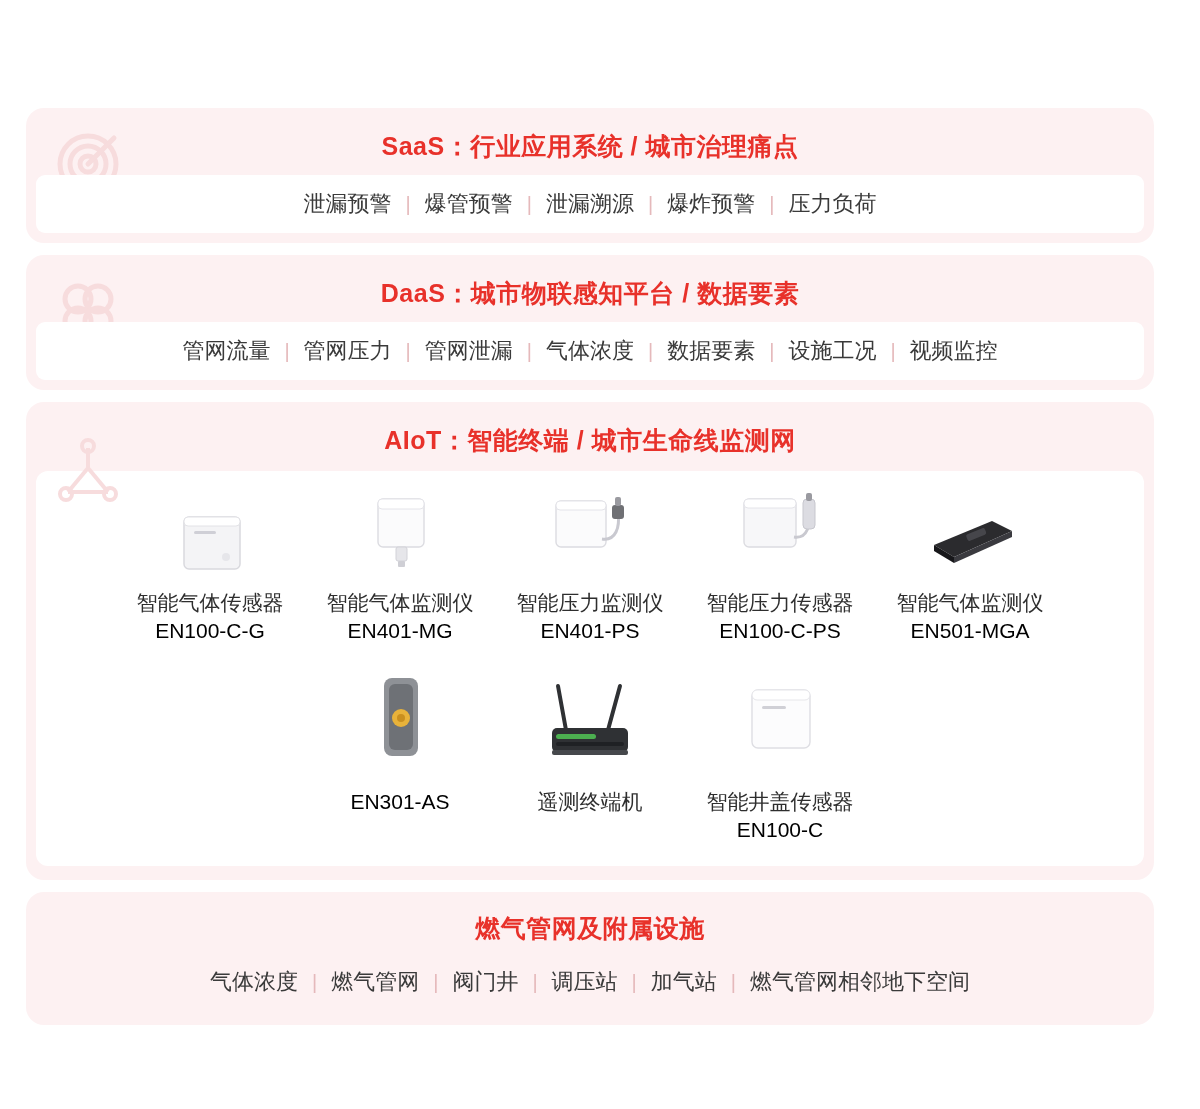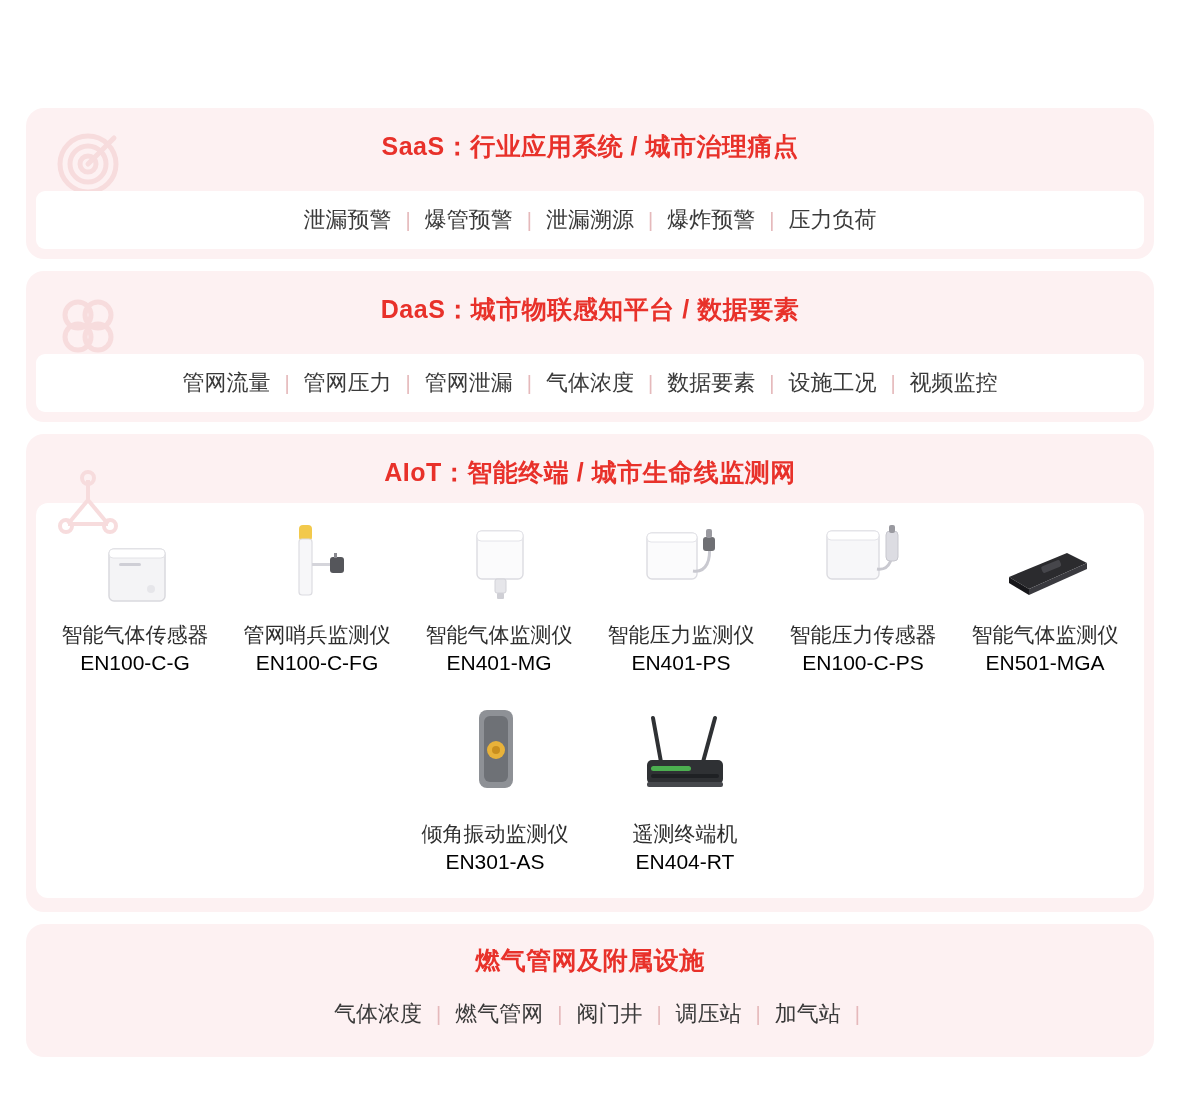--- a/index.html
+++ b/index.html
@@ -44,21 +44,21 @@
     color: #e8312a;
   }
   .layer-body {
     position: relative;
     z-index: 2;
   }
 
   
   .tag-row {
     background: #ffffff;
-    margin: 22px 10px 10px 10px;
+    margin: 6px 10px 10px 10px;
     border-radius: 9px;
     display: flex;
     justify-content: center;
     align-items: center;
     flex-wrap: nowrap;
     padding: 14px 10px;
   }
   .tag {
     font-size: 22px;
     color: #3a3a3a;
@@ -239,33 +239,20 @@
               <rect x="20" y="16" width="56" height="52" rx="5" fill="#f4f4f6" stroke="#d9d9de" stroke-width="1.5"></rect>
               <rect x="20" y="16" width="56" height="9" rx="4" fill="#ffffff" stroke="#e2e2e6" stroke-width="1"></rect>
               <rect x="30" y="30" width="22" height="3" rx="1.5" fill="#cfcfd6"></rect>
               <circle cx="62" cy="56" r="4" fill="#e6e6ea"></circle>
             </svg>
           </div>
           <div class="device-name">智能气体传感器</div>
           <div class="device-model">EN100-C-G</div>
         </div>
 
-        <div class="device">
-          <div class="device-img">
-            <svg width="92" height="92" viewBox="0 0 92 92">
-              <rect x="28" y="6" width="13" height="16" rx="4" fill="#f2c94c"></rect>
-              <rect x="28" y="20" width="13" height="56" rx="3" fill="#f7f7f9" stroke="#dcdce1" stroke-width="1.2"></rect>
-              <rect x="41" y="44" width="20" height="3" fill="#d5d5db"></rect>
-              <rect x="59" y="38" width="14" height="16" rx="3" fill="#55565b"></rect>
-              <rect x="63" y="34" width="3" height="5" fill="#8a8a90"></rect>
-            </svg>
-          </div>
-          <div class="device-name">管网哨兵监测仪</div>
-          <div class="device-model">EN100-C-FG</div>
-        </div>
 
         <div class="device">
           <div class="device-img">
             <svg width="92" height="92" viewBox="0 0 92 92">
               <rect x="24" y="12" width="46" height="48" rx="5" fill="#fbfbfc" stroke="#dcdce1" stroke-width="1.4"></rect>
               <rect x="24" y="12" width="46" height="10" rx="4" fill="#ffffff" stroke="#e4e4e9" stroke-width="1"></rect>
               <rect x="42" y="60" width="11" height="14" rx="2" fill="#e6e6ea" stroke="#d2d2d8" stroke-width="1"></rect>
               <rect x="44" y="74" width="7" height="6" rx="1" fill="#cfcfd5"></rect>
             </svg>
           </div>
@@ -318,53 +305,63 @@
       <div class="device-grid row2">
         <div class="device">
           <div class="device-img" style="height:106px">
             <svg width="92" height="106" viewBox="0 0 92 106">
               <rect x="30" y="6" width="34" height="78" rx="8" fill="#8e9196"></rect>
               <rect x="35" y="12" width="24" height="66" rx="6" fill="#6e7176"></rect>
               <circle cx="47" cy="46" r="9" fill="#e8b23a"></circle>
               <circle cx="47" cy="46" r="4" fill="#c98f1f"></circle>
             </svg>
           </div>
-          <div class="device-name">倾角振动监测仪</div>
           <div class="device-model">EN301-AS</div>
         </div>
 
         <div class="device">
           <div class="device-img" style="height:106px">
             <svg width="120" height="106" viewBox="0 0 120 106">
               <path d="M36 58 L28 14" stroke="#2f3134" stroke-width="4" fill="none" stroke-linecap="round"></path>
               <path d="M78 58 L90 14" stroke="#2f3134" stroke-width="4" fill="none" stroke-linecap="round"></path>
               <rect x="22" y="56" width="76" height="24" rx="5" fill="#2f3134"></rect>
               <rect x="26" y="62" width="40" height="5" rx="2.5" fill="#4caf50"></rect>
               <rect x="26" y="70" width="68" height="4" rx="2" fill="#1f2124"></rect>
               <rect x="22" y="78" width="76" height="5" rx="2" fill="#46484c"></rect>
             </svg>
           </div>
           <div class="device-name">遥测终端机</div>
-          <div class="device-model">EN404-RT</div>
-        </div>
-
+        </div>
+
+        <div class="device">
+          <div class="device-img" style="height:106px">
+            <svg width="92" height="106" viewBox="0 0 92 106">
+              <rect x="18" y="18" width="58" height="58" rx="6" fill="#fcfcfd" stroke="#dedee3" stroke-width="1.4"></rect>
+              <rect x="18" y="18" width="58" height="10" rx="5" fill="#ffffff" stroke="#e6e6ea" stroke-width="1"></rect>
+              <rect x="28" y="34" width="24" height="3" rx="1.5" fill="#d0d0d6"></rect>
+            </svg>
+          </div>
+          <div class="device-name">智能井盖传感器</div>
+          <div class="device-model">EN100-C</div>
+        </div>
       </div>
 
     </div>
   </section>
 
   <section class="layer bottom-layer">
     <div class="layer-title">燃气管网及附属设施</div>
     <div class="tag-row">
       <span class="tag">气体浓度</span>
       <span class="tag-sep">|</span>
       <span class="tag">燃气管网</span>
       <span class="tag-sep">|</span>
       <span class="tag">阀门井</span>
       <span class="tag-sep">|</span>
       <span class="tag">调压站</span>
       <span class="tag-sep">|</span>
       <span class="tag">加气站</span>
       <span class="tag-sep">|</span>
+      <span class="tag">燃气管网相邻地下空间</span>
     </div>
   </section>
 
 </div>
 
 </body></html>

